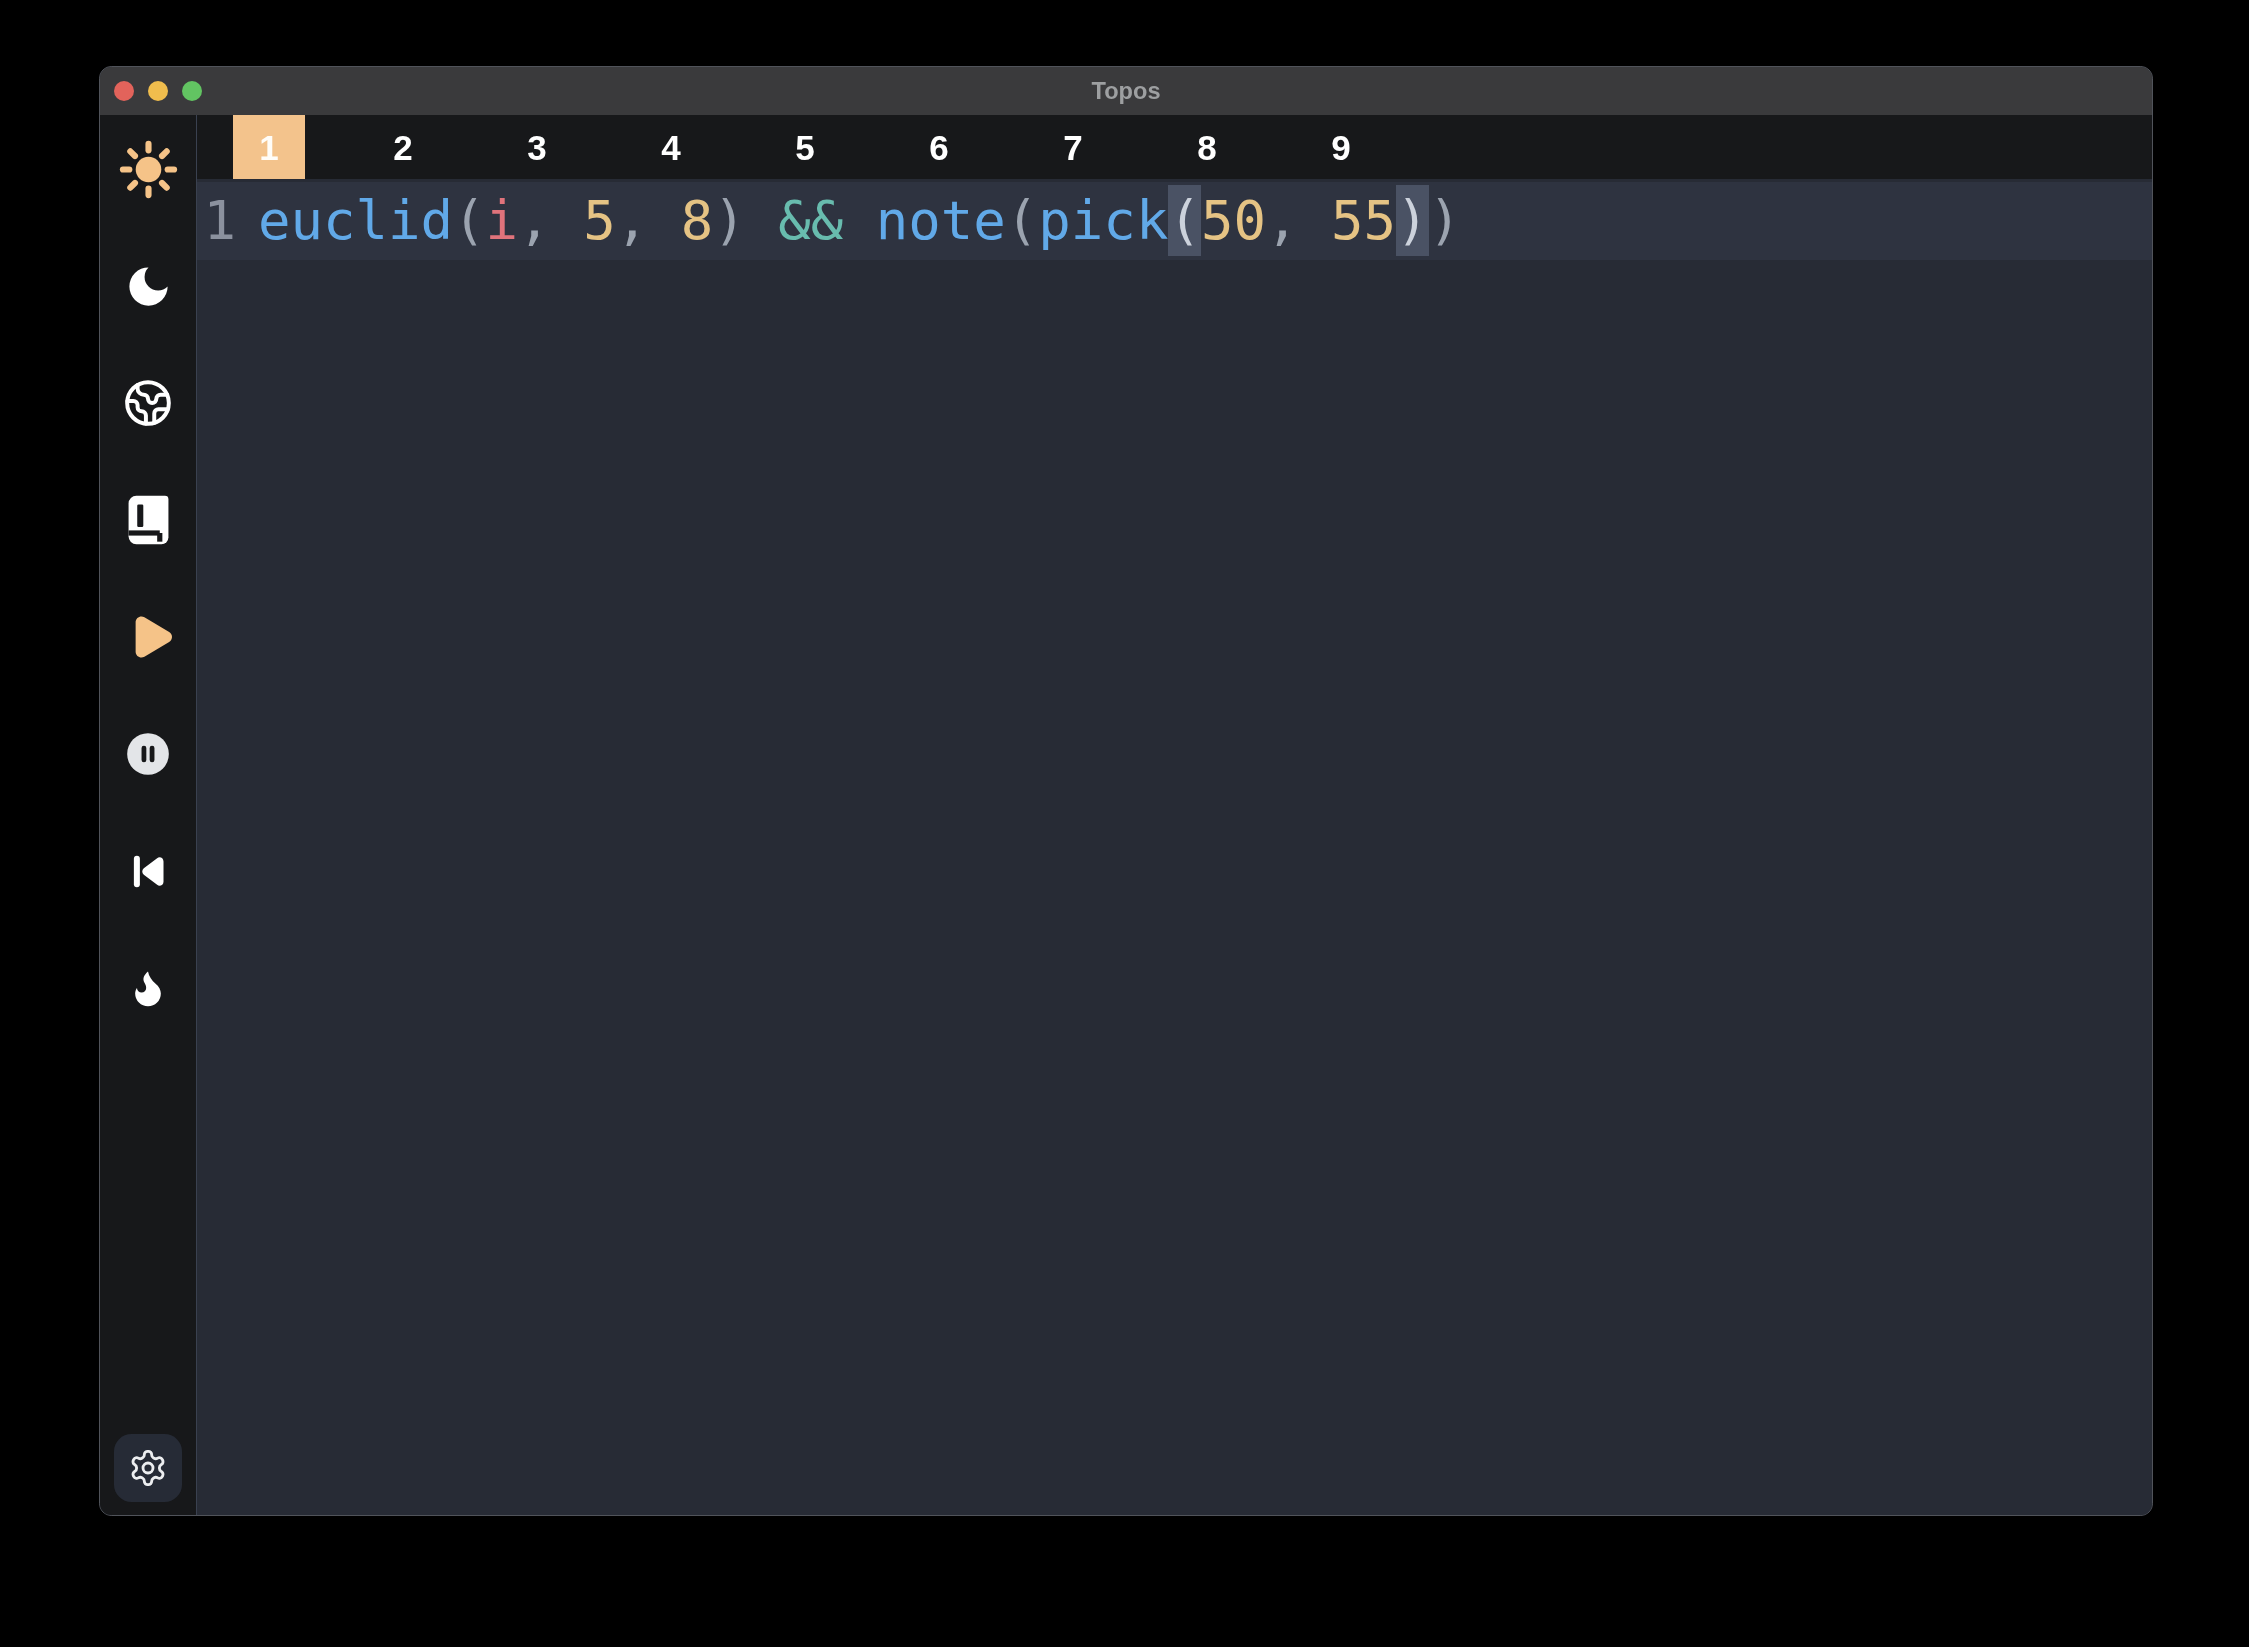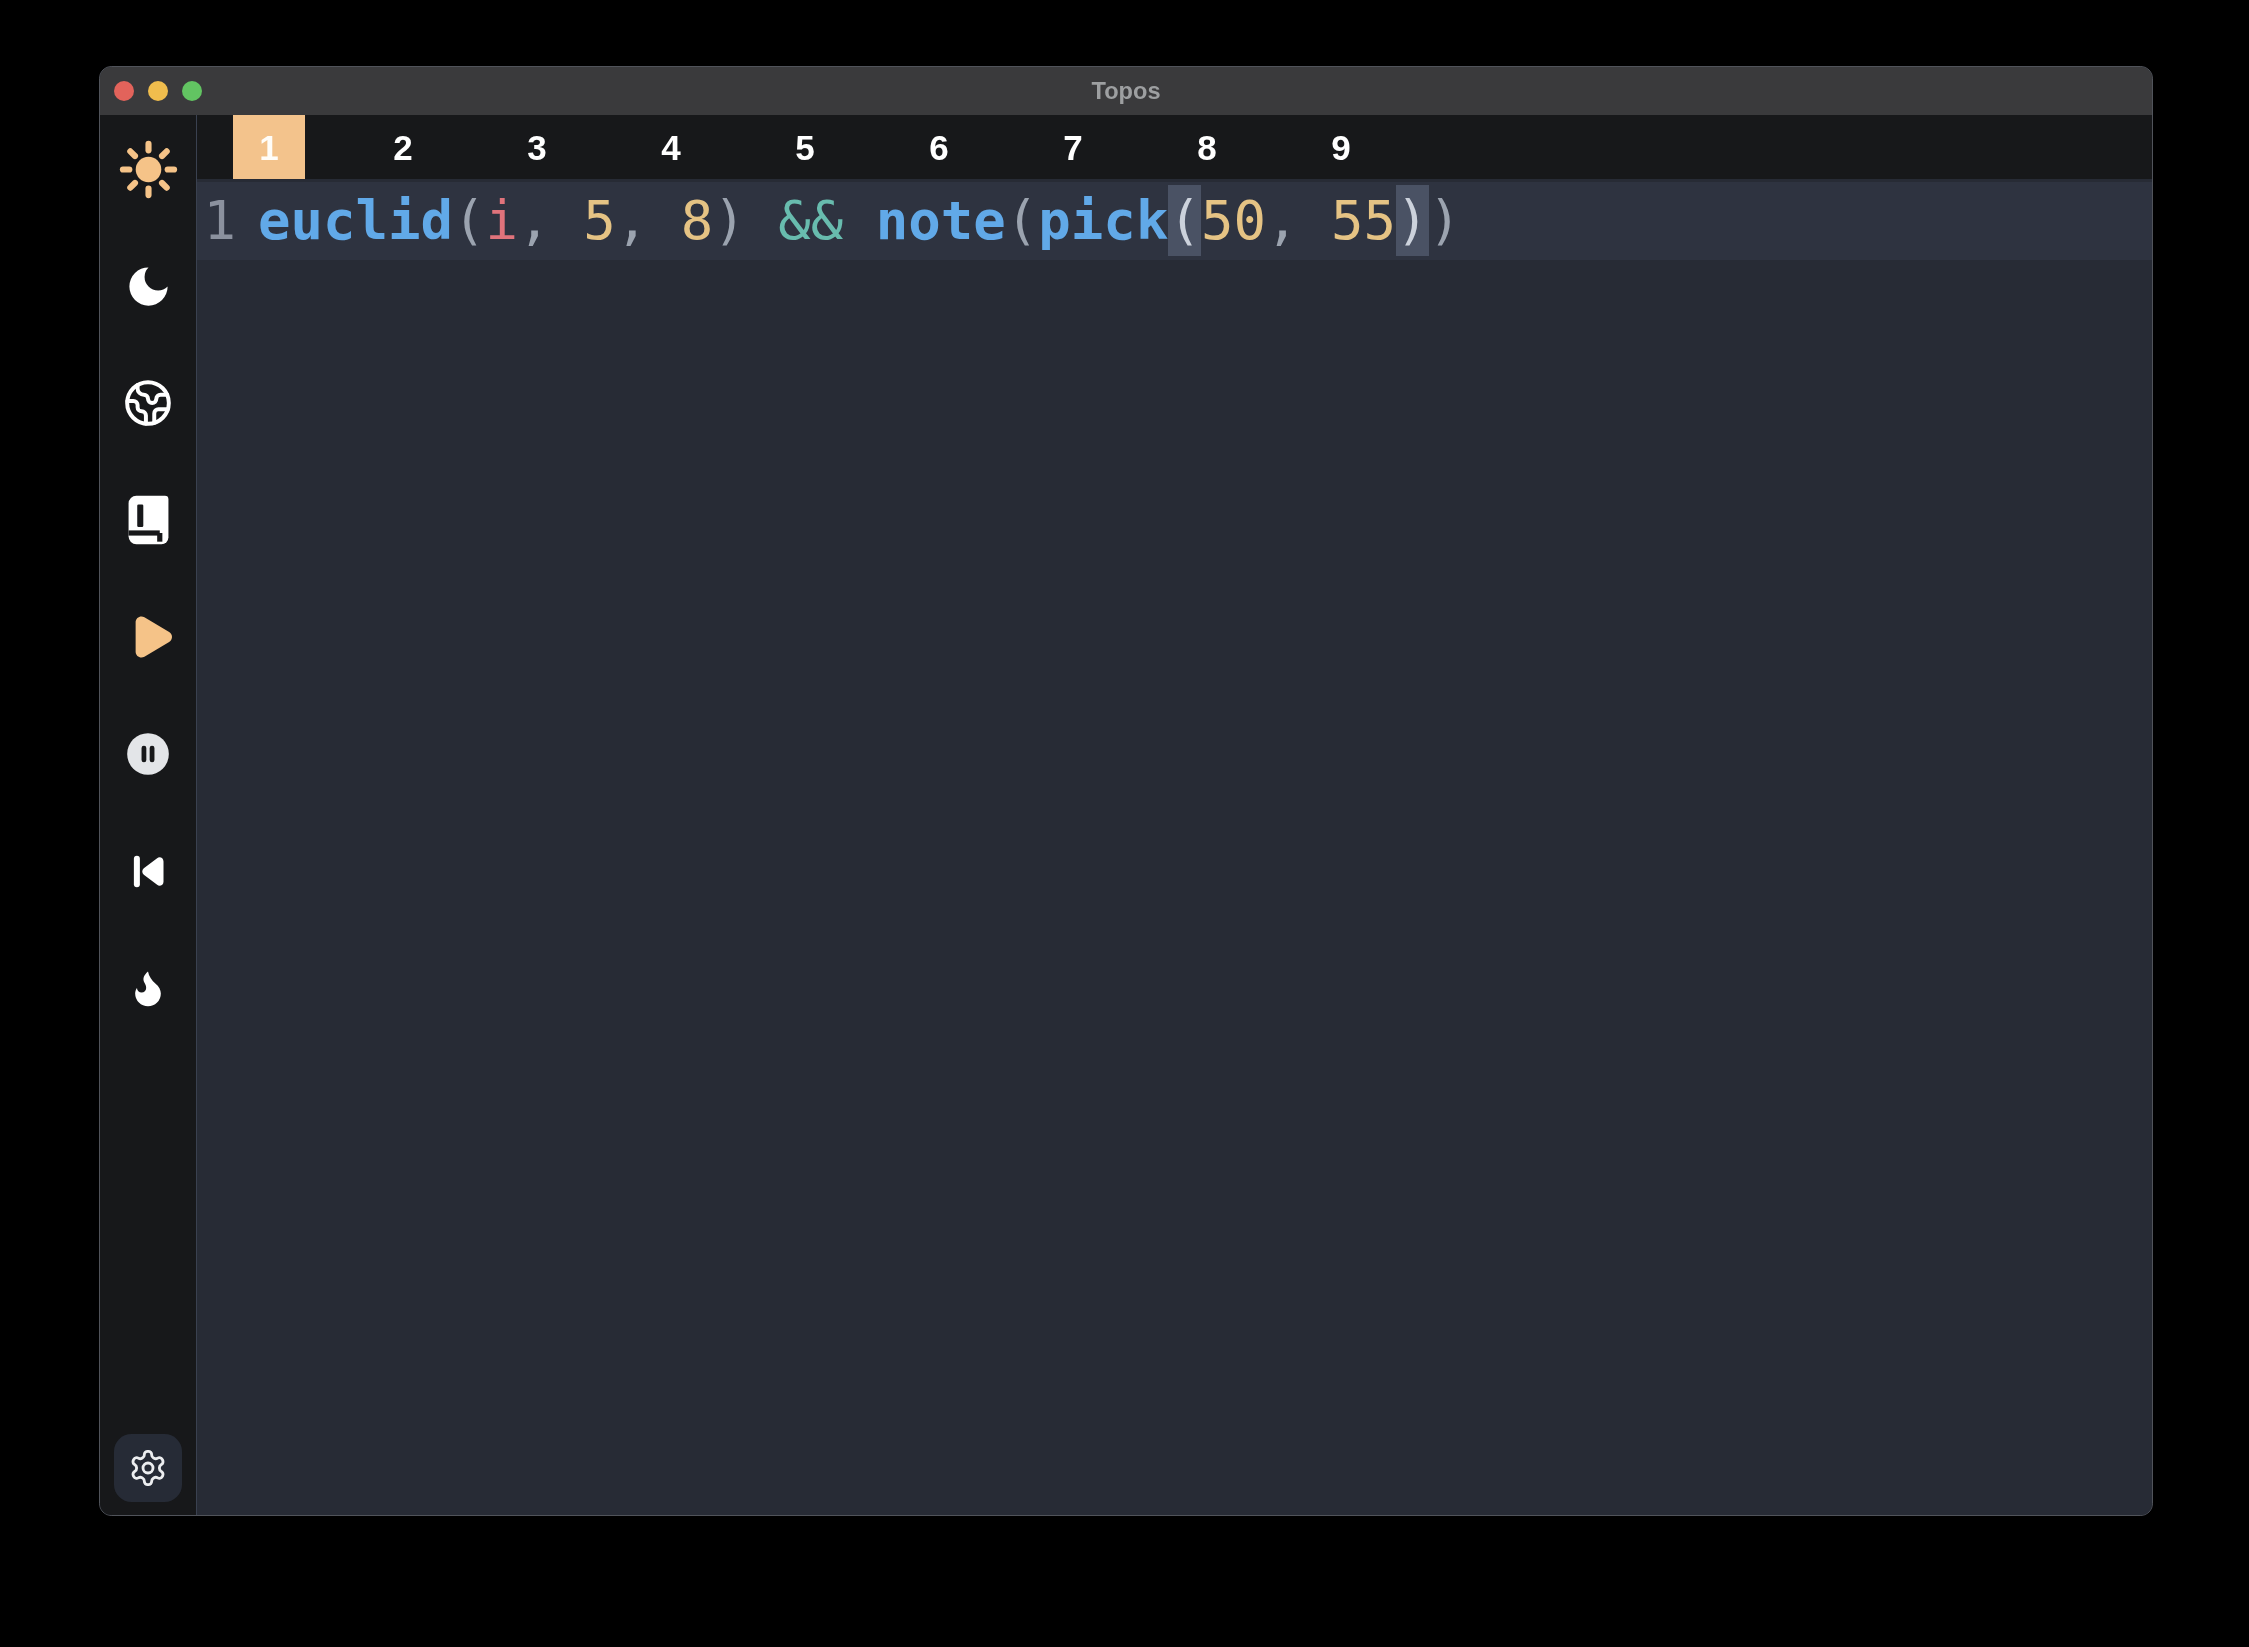--- a/index.html
+++ b/index.html
@@ -29,21 +29,21 @@
   .tabbar{height:64px;flex:none;background:#17181a;display:flex;padding-left:36px;}
   .tab{width:72px;height:64px;line-height:65px;text-align:center;flex:none;
        font-size:35px;font-weight:bold;color:#ffffff;margin-right:62px;cursor:pointer;}
   .tab.active{background:#f3c38c;color:#fffdf8;}
   .editor{flex:1;background:#272b35;padding-top:2.6px;}
   .code-line{height:78px;display:flex;align-items:center;
              font-family:"DejaVu Sans Mono",monospace;font-size:54px;}
   .code-line.active{background:#2e3340;}
   .ln{width:39px;flex:none;text-align:right;color:#8b919e;}
   .code{margin-left:22px;white-space:pre;}
-  .tok-fn{color:#61a9e8;font-weight:bold;}
+  .tok-fn{color:#61a9e8;}
   .tok-punct{color:#9ba3af;}
   .tok-var{color:#e0737b;}
   .tok-num{color:#e5c384;}
   .tok-op{color:#68bcae;}
   .tok-bracket{color:#ccd2dc;background:#4a5264;padding:4.4px 0;}
   svg{display:block;}
 </style>
 </head>
 <body>
 

